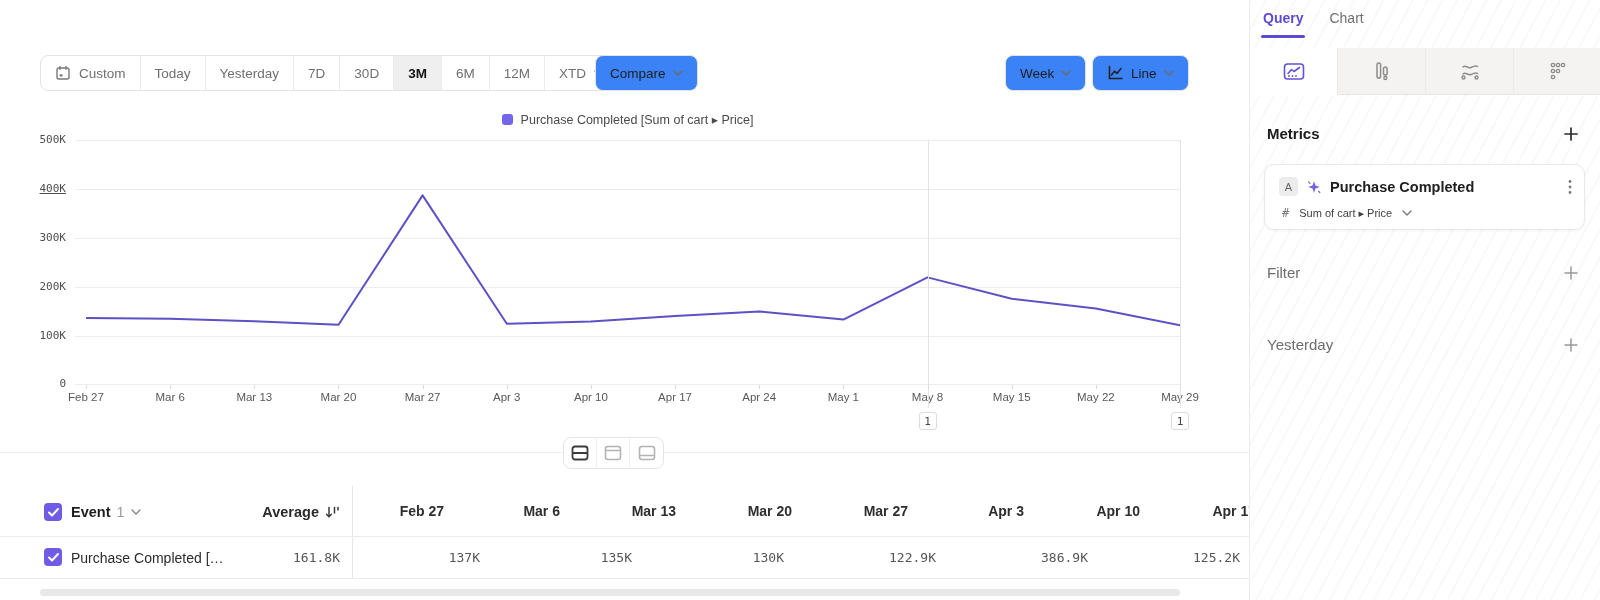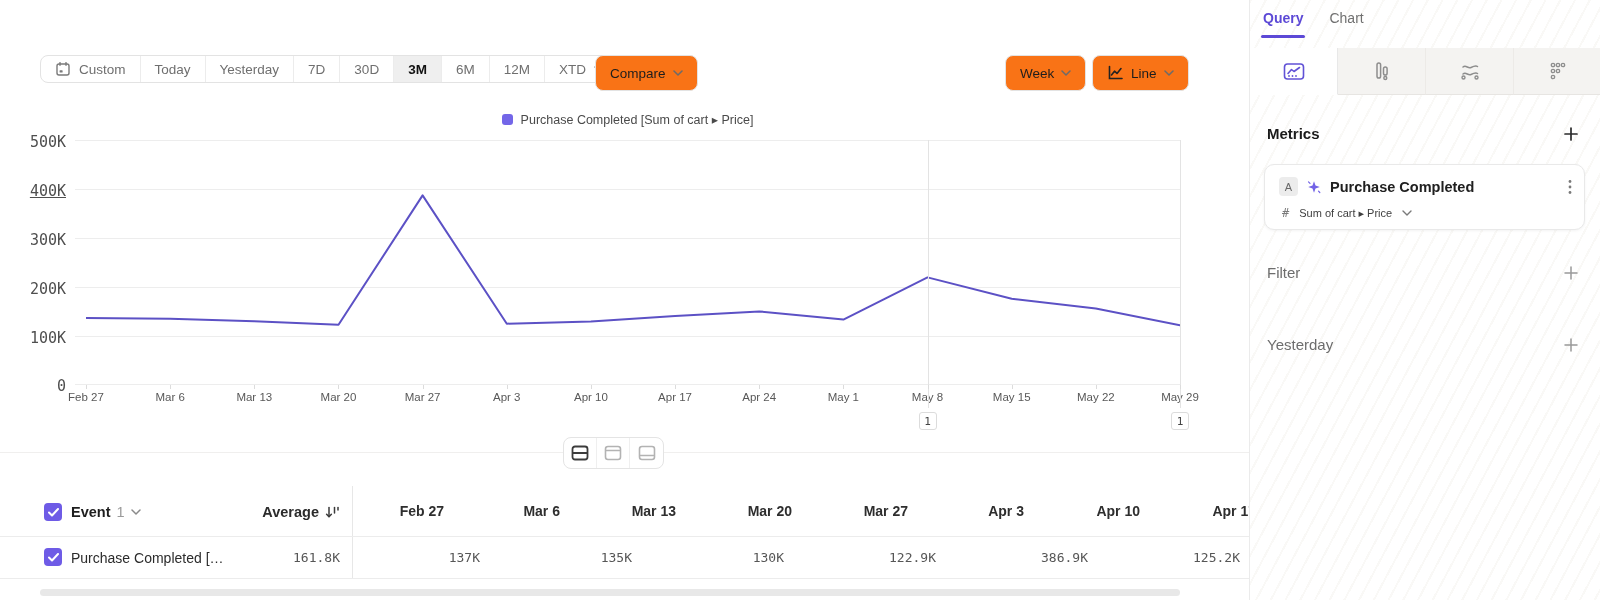--- a/index.html
+++ b/index.html
@@ -3,41 +3,41 @@
 <meta charset="utf-8">
 <style>
   * { margin:0; padding:0; box-sizing:border-box; }
   html,body { width:1600px; height:600px; overflow:hidden; background:#fff; }
   body { font-family:"Liberation Sans","DejaVu Sans",sans-serif; color:#1f1f1f; }
   .mono { font-family:"DejaVu Sans Mono",monospace; }
   .app { position:relative; width:1600px; height:600px; background:#fff; }
   .main { position:absolute; left:0; top:0; width:1249px; height:600px; overflow:hidden; }
 
   
-  .range-group { position:absolute; left:40px; top:55px; height:28px; display:flex; align-items:stretch;
+  .range-group { position:absolute; left:40px; top:55px; height:36px; display:flex; align-items:stretch;
     border:1px solid #e3e3e3; border-radius:8px; background:#fff; overflow:hidden; }
   .seg { display:flex; align-items:center; gap:8px; padding:0 14px; font-size:13.5px; color:#6f6f6f;
     border-right:1px solid #ececec; cursor:pointer; white-space:nowrap; }
   .seg:last-child { border-right:none; }
   .seg.active { background:#efefef; color:#121212; font-weight:700; }
   .btn { position:absolute; top:55px; height:36px; display:flex; align-items:center; gap:7px;
-    background:#f97316; border:1px solid #e3e3e3; border-radius:8px; padding:0 14px;
+    background:#3b82f6; border:1px solid #e3e3e3; border-radius:8px; padding:0 14px;
     font-size:13.5px; font-weight:500; color:#1d1d1d; cursor:pointer; }
 
   
   .legend { position:absolute; left:75px; top:112px; width:1105px; display:flex; justify-content:center;
     align-items:center; gap:8px; }
   .legend-swatch { width:11px; height:11px; border-radius:3px; }
   .legend-label { font-size:12.5px; color:#4a4a4a; }
 
   
   .gridlines { position:absolute; left:75px; top:140px; width:1105px; height:245px; }
   .gridline { position:absolute; left:0; width:100%; height:1px; background:#ededed; }
   .ylabels { position:absolute; left:0; top:140px; width:66px; height:245px; }
-  .ylabel { position:absolute; right:0; font-size:15px; color:#4f4f4f; }
+  .ylabel { position:absolute; right:0; font-size:11px; color:#4f4f4f; }
   .xlabels { position:absolute; left:86px; top:391px; width:1094px; height:16px; }
   .xlabel { position:absolute; width:72px; text-align:center; font-size:11.5px; color:#585858; }
   .xtick { position:absolute; top:385px; width:1px; height:4px; background:#dcdcdc; }
   .plot { position:absolute; left:86px; top:140px; width:1094px; height:245px; }
   .vline { position:absolute; top:140px; width:1px; height:268px; background:#e3e3e3; }
   .ann-badge { position:absolute; top:412px; width:18px; height:18px; background:#fff; border:1px solid #dcdcdc;
     border-radius:3px; display:flex; align-items:center; justify-content:center;
     font-family:"DejaVu Sans Mono",monospace; font-size:11px; color:#444; }
 
   

